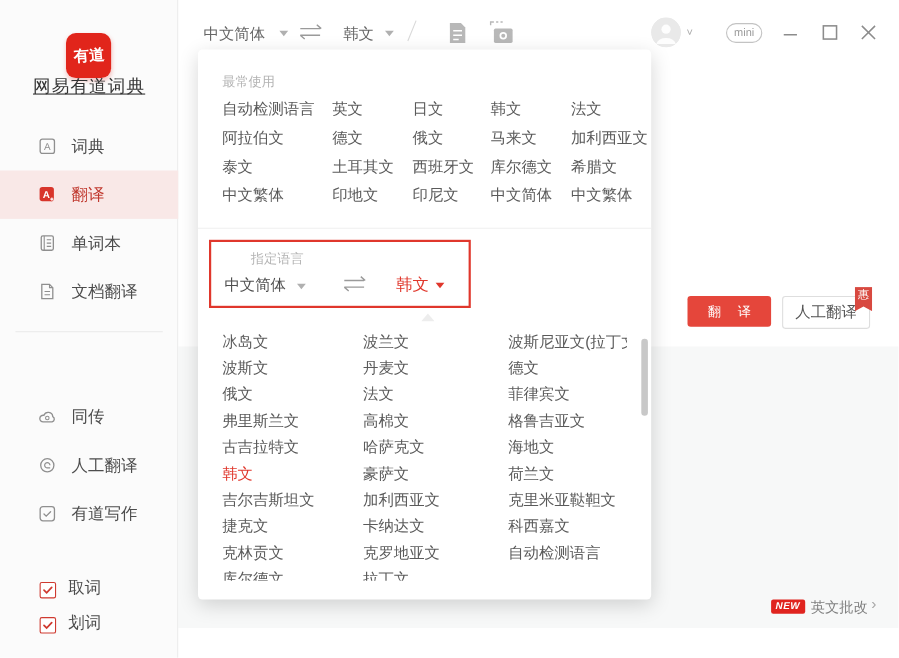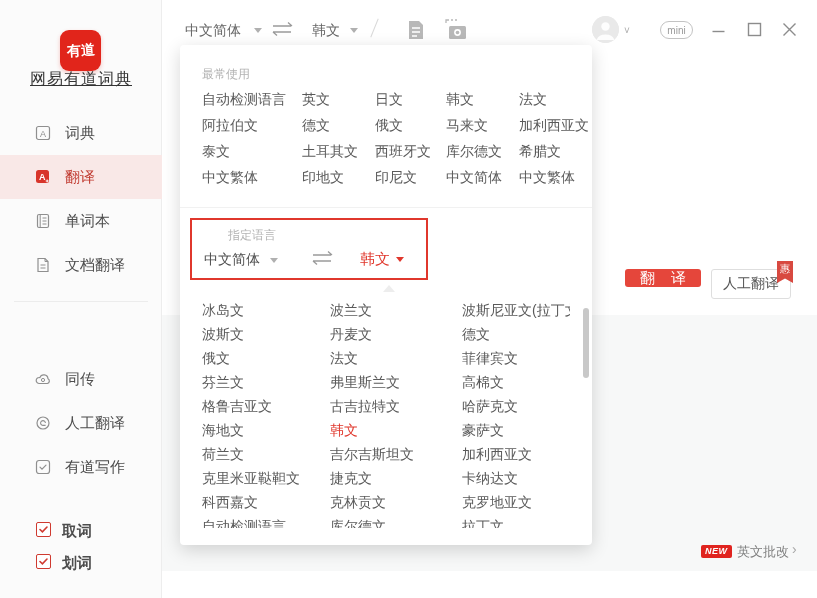--- a/index.html
+++ b/index.html
@@ -20,21 +20,21 @@
   .logo span { color:#fff; font-weight:bold; font-size:14px; transform:rotate(-4deg); letter-spacing:0; }
   .app-title { position:absolute; left:0; top:69px; width:162px; text-align:center;
     font-size:16px; color:#333; letter-spacing:1px;text-decoration:underline; }
   .side-item { position:absolute; left:0; width:162px; height:44px;
     display:flex; align-items:center; padding-left:34px; gap:13px;
     font-size:15px; color:#4d4d4d; cursor:pointer; }
   .side-item.active { background:#f9e8e7; color:#c0392f; }
   .side-item svg { flex:0 0 auto; }
   .side-divider { position:absolute; left:14px; width:134px; height:1px; background:#ececec; }
   .toggle-row { position:absolute; left:36px; height:22px; display:flex;
-    align-items:flex-start; gap:11px; font-size:15px; color:#4d4d4d;font-weight:bold; }
+    align-items:flex-end; gap:11px; font-size:15px; color:#4d4d4d; }
   .cbox { width:15px; height:15px; border:1.5px solid #cf3a30; border-radius:2px;
     display:flex; align-items:center; justify-content:center; background:#fff; }
 
   
   .lang-text { font-size:14px; color:#666; }
   .caret-down { display:inline-block; width:0; height:0; border-left:4px solid transparent;
     border-right:4px solid transparent; border-top:5px solid #b0b0b0; }
   .caret-down.red { border-top-color:#e0372c; }
   .topbar-slash { position:absolute; left:374px; top:18px; width:1px; height:20px;
     background:#d9d9d9; transform:rotate(22deg); }
@@ -42,22 +42,22 @@
     border:1px solid #c3c3c3; border-radius:9px; font-size:10px; color:#9a9a9a;
     display:flex; align-items:center; justify-content:center; }
   .win-btn { position:absolute; top:18px; width:22px; height:22px; display:flex;
     align-items:center; justify-content:center; color:#8c8c8c; cursor:pointer; }
   .avatar { position:absolute; left:592px; top:16px; width:27px; height:27px;
     border-radius:50%; background:#e9e9e9; overflow:hidden; }
   .avatar-caret { position:absolute; left:624px; top:25px; font-size:10px; color:#aaa; }
 
   
   .main-gray { position:absolute; left:162px; top:315px; width:655px; height:256px; background:#f7f8f8; }
-  .btn-translate { position:absolute; left:625px; top:269px; width:76px; height:18px;
-    background:#e5463b; color:#fff; font-size:15px; border:none; border-radius:3px;
+  .btn-translate { position:absolute; left:625px; top:269px; width:76px; height:28px;
+    background:#e5463b; color:#fff; font-size:12px; border:none; border-radius:3px;
     letter-spacing:6px; padding-left:6px; cursor:pointer; }
   .btn-human { position:absolute; left:711px; top:269px; width:80px; height:30px;
     background:#fff; color:#555; font-size:14px; border:1px solid #dedede;
     border-radius:3px; cursor:pointer; }
   .ribbon { position:absolute; left:777px; top:261px; width:16px; height:22px;
     background:#d84940; color:#fff; font-size:10px; text-align:center; line-height:15px;
     clip-path:polygon(0 0,100% 0,100% 100%,50% 80%,0 100%); }
   .new-badge { position:absolute; left:701px; top:545px; background:#e0241f; color:#fff;
     font-size:9px; font-weight:bold; font-style:italic; border-radius:2px;
     padding:1px 4px 2px 4px; letter-spacing:.5px; }
@@ -292,21 +292,20 @@
     <div class="lang-grid">
         <span>冰岛文</span>
         <span>波兰文</span>
         <span>波斯尼亚文(拉丁文)</span>
         <span>波斯文</span>
         <span>丹麦文</span>
         <span>德文</span>
         <span>俄文</span>
         <span>法文</span>
         <span>菲律宾文</span>
-        <span>芬兰文</span>
         <span>弗里斯兰文</span>
         <span>高棉文</span>
         <span>格鲁吉亚文</span>
         <span>古吉拉特文</span>
         <span>哈萨克文</span>
         <span>海地文</span>
         <span class="accent">韩文</span>
         <span>豪萨文</span>
         <span>荷兰文</span>
         <span>吉尔吉斯坦文</span>

